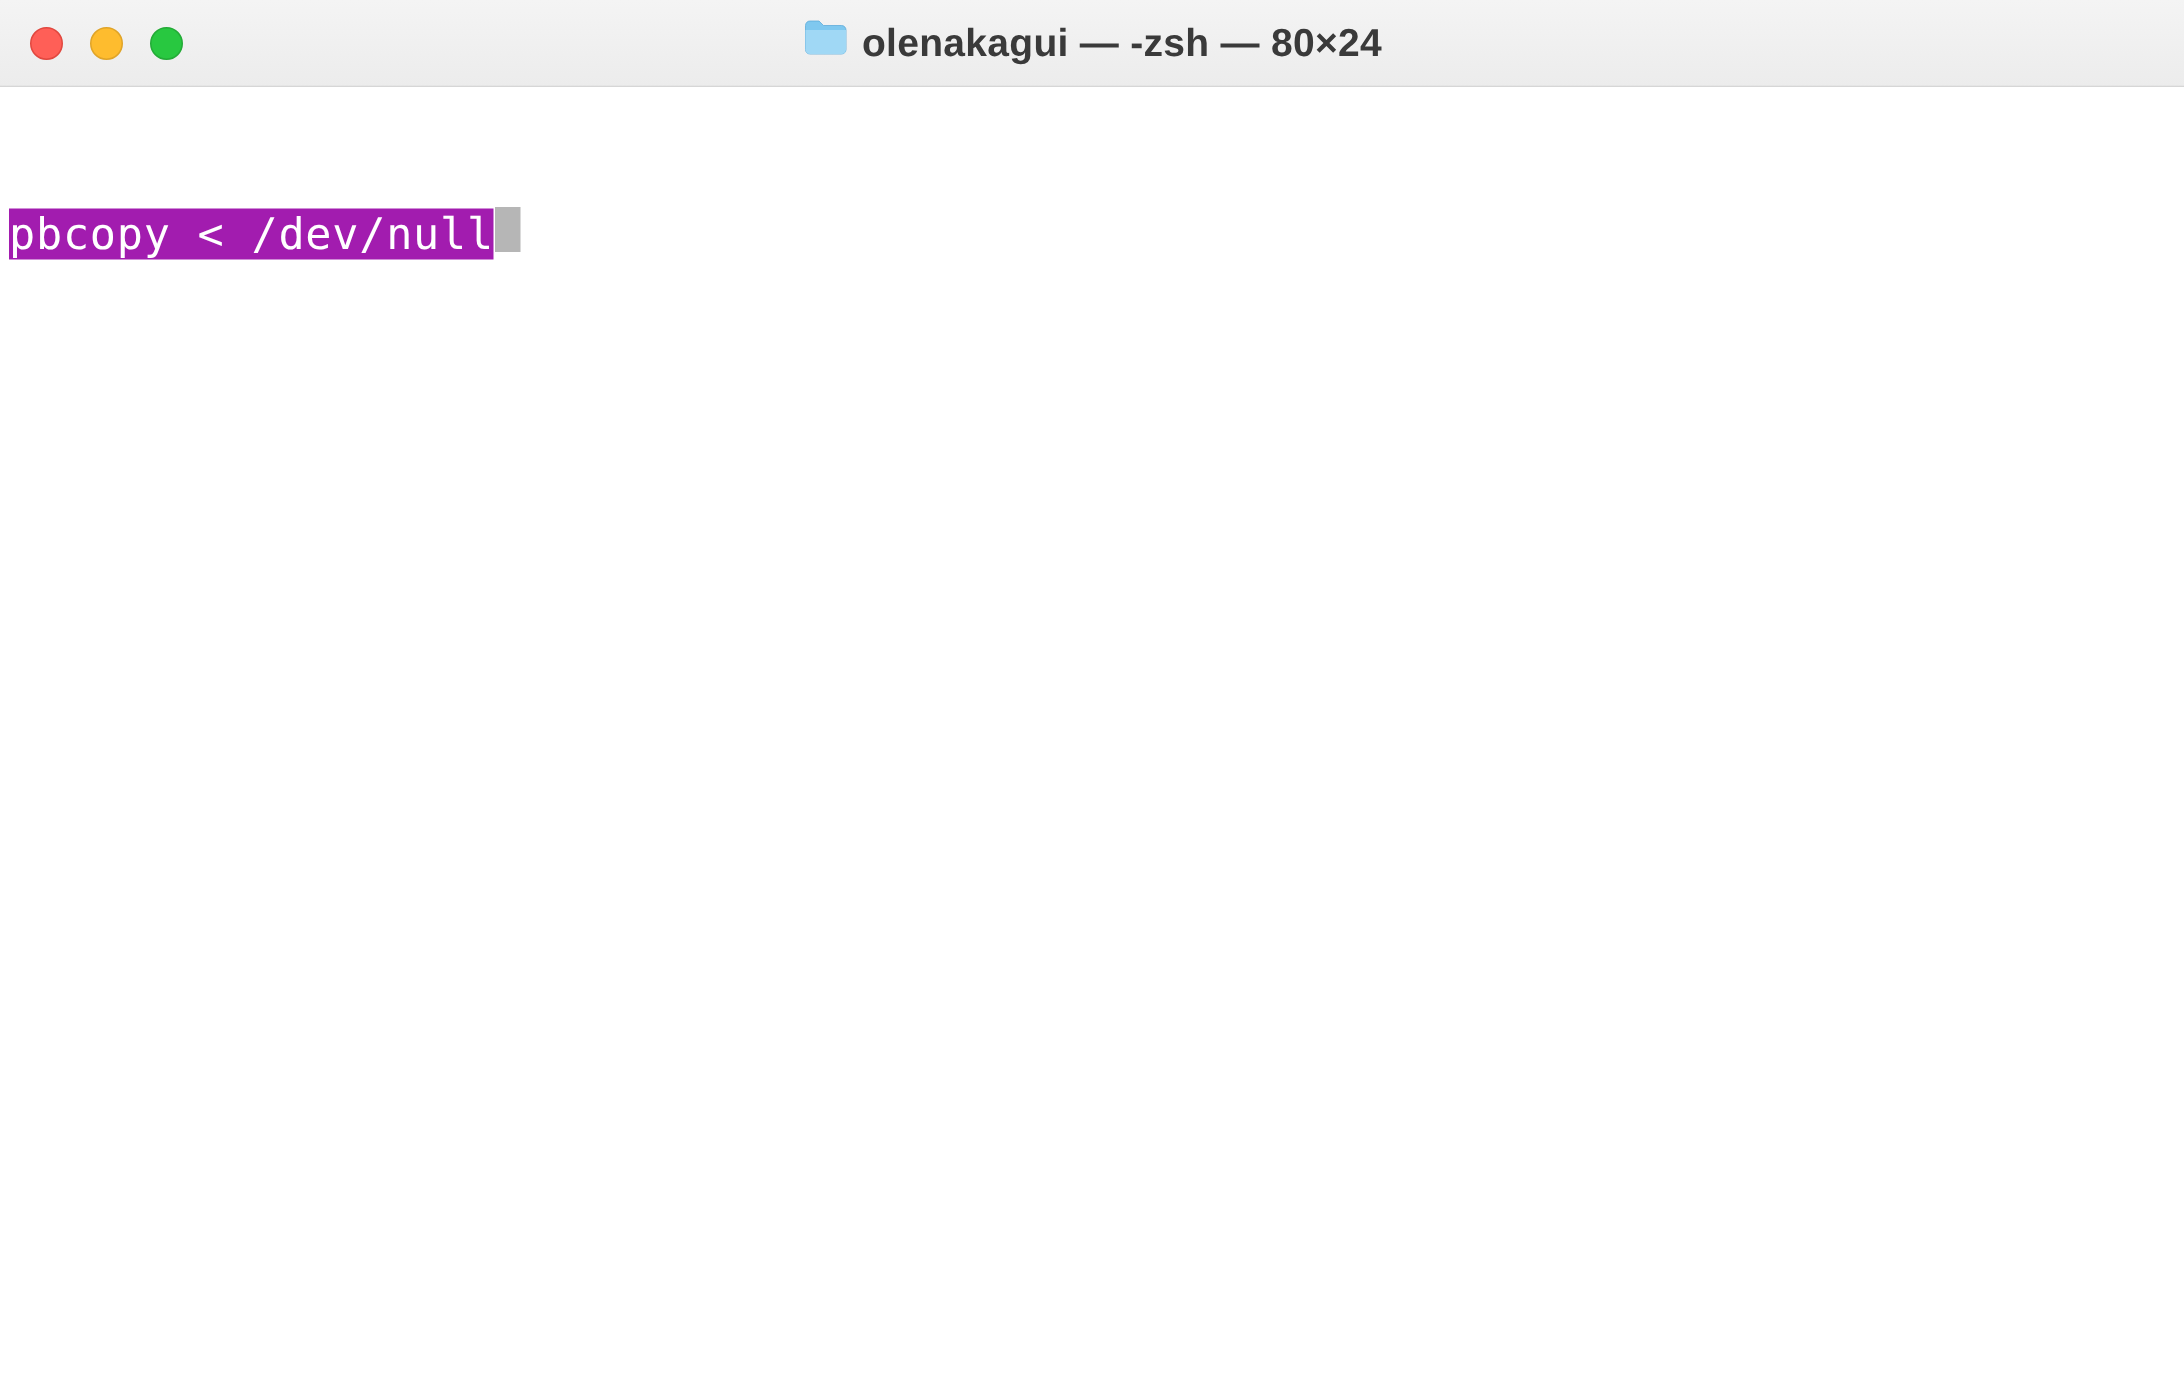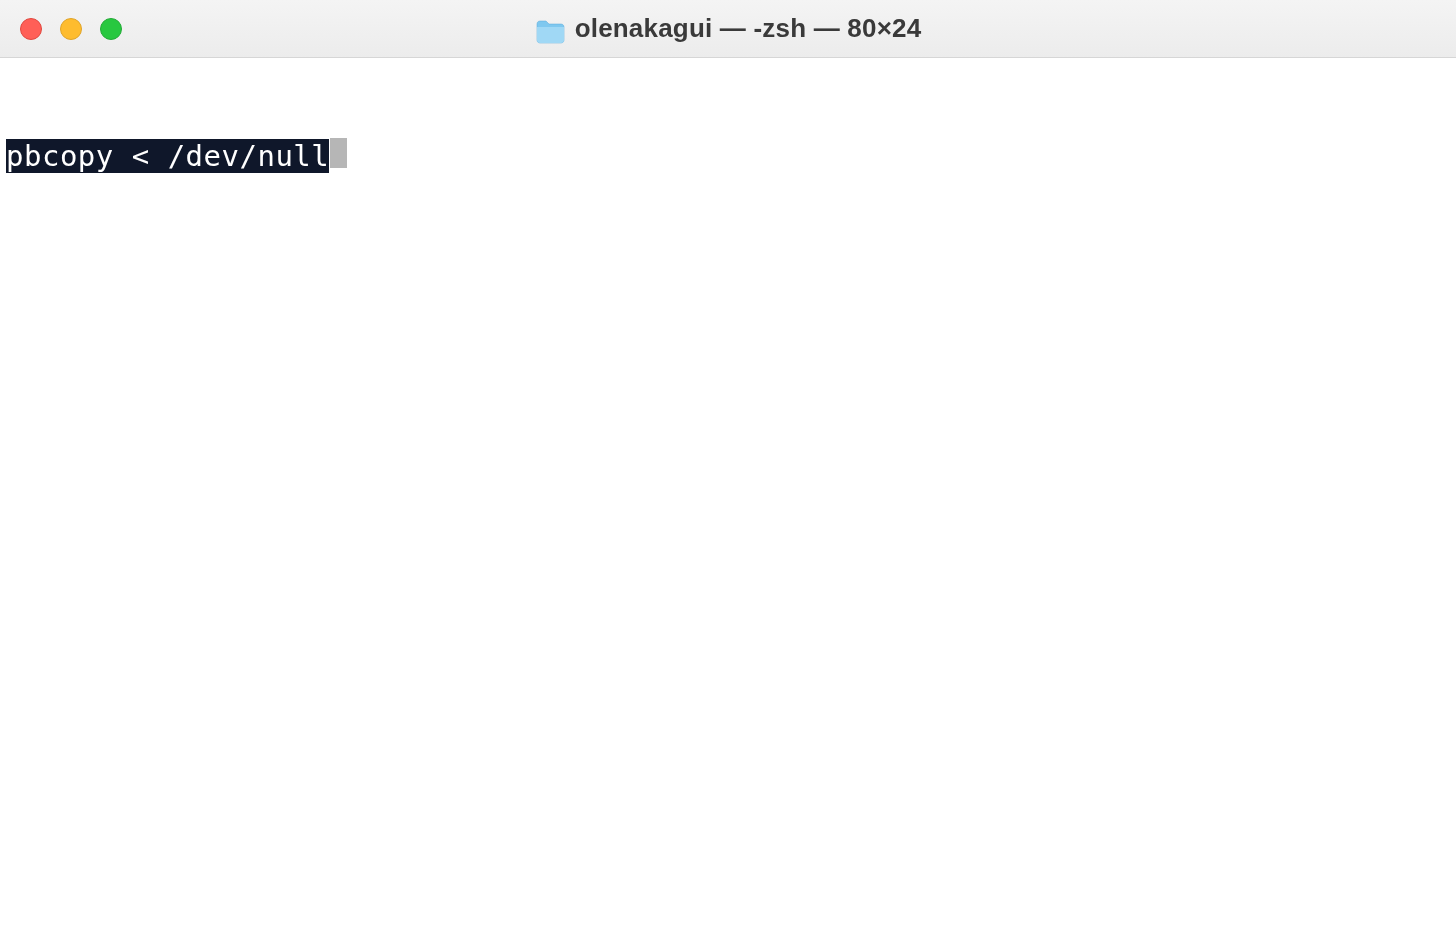--- a/index.html
+++ b/index.html
@@ -34,21 +34,21 @@
       border-radius: 50%;
     }
     .traffic-light.close { background: #ff5f57; border: 1px solid #e1483f; }
     .traffic-light.minimize { background: #febc2e; border: 1px solid #e0a428; }
     .traffic-light.zoom { background: #28c840; border: 1px solid #24ab37; }
     .title-wrap {
       position: absolute;
       left: 0;
       right: 0;
       display: flex;
-      align-items: flex-end;
+      align-items: flex-start;
       justify-content: center;
       pointer-events: none;
       gap: 10px;
     }
     .title-wrap > * { pointer-events: auto; }
     .folder-icon {
       width: 30px;
       height: 24px;
       position: relative;
     }
@@ -69,21 +69,21 @@
       letter-spacing: 0.5px;
     }
     .line {
       display: block;
     }
     .prompt-line {
       display: flex;
       align-items: baseline;
     }
     .selected {
-      background: #0f172a;
+      background: #a21caf;
       color: #ffffff;
     }
     .cursor-block {
       display: inline-block;
       width: 17px;
       height: 30px;
       background: #b6b6b6;
       vertical-align: text-bottom;
       margin-left: 1px;
       position: relative;

